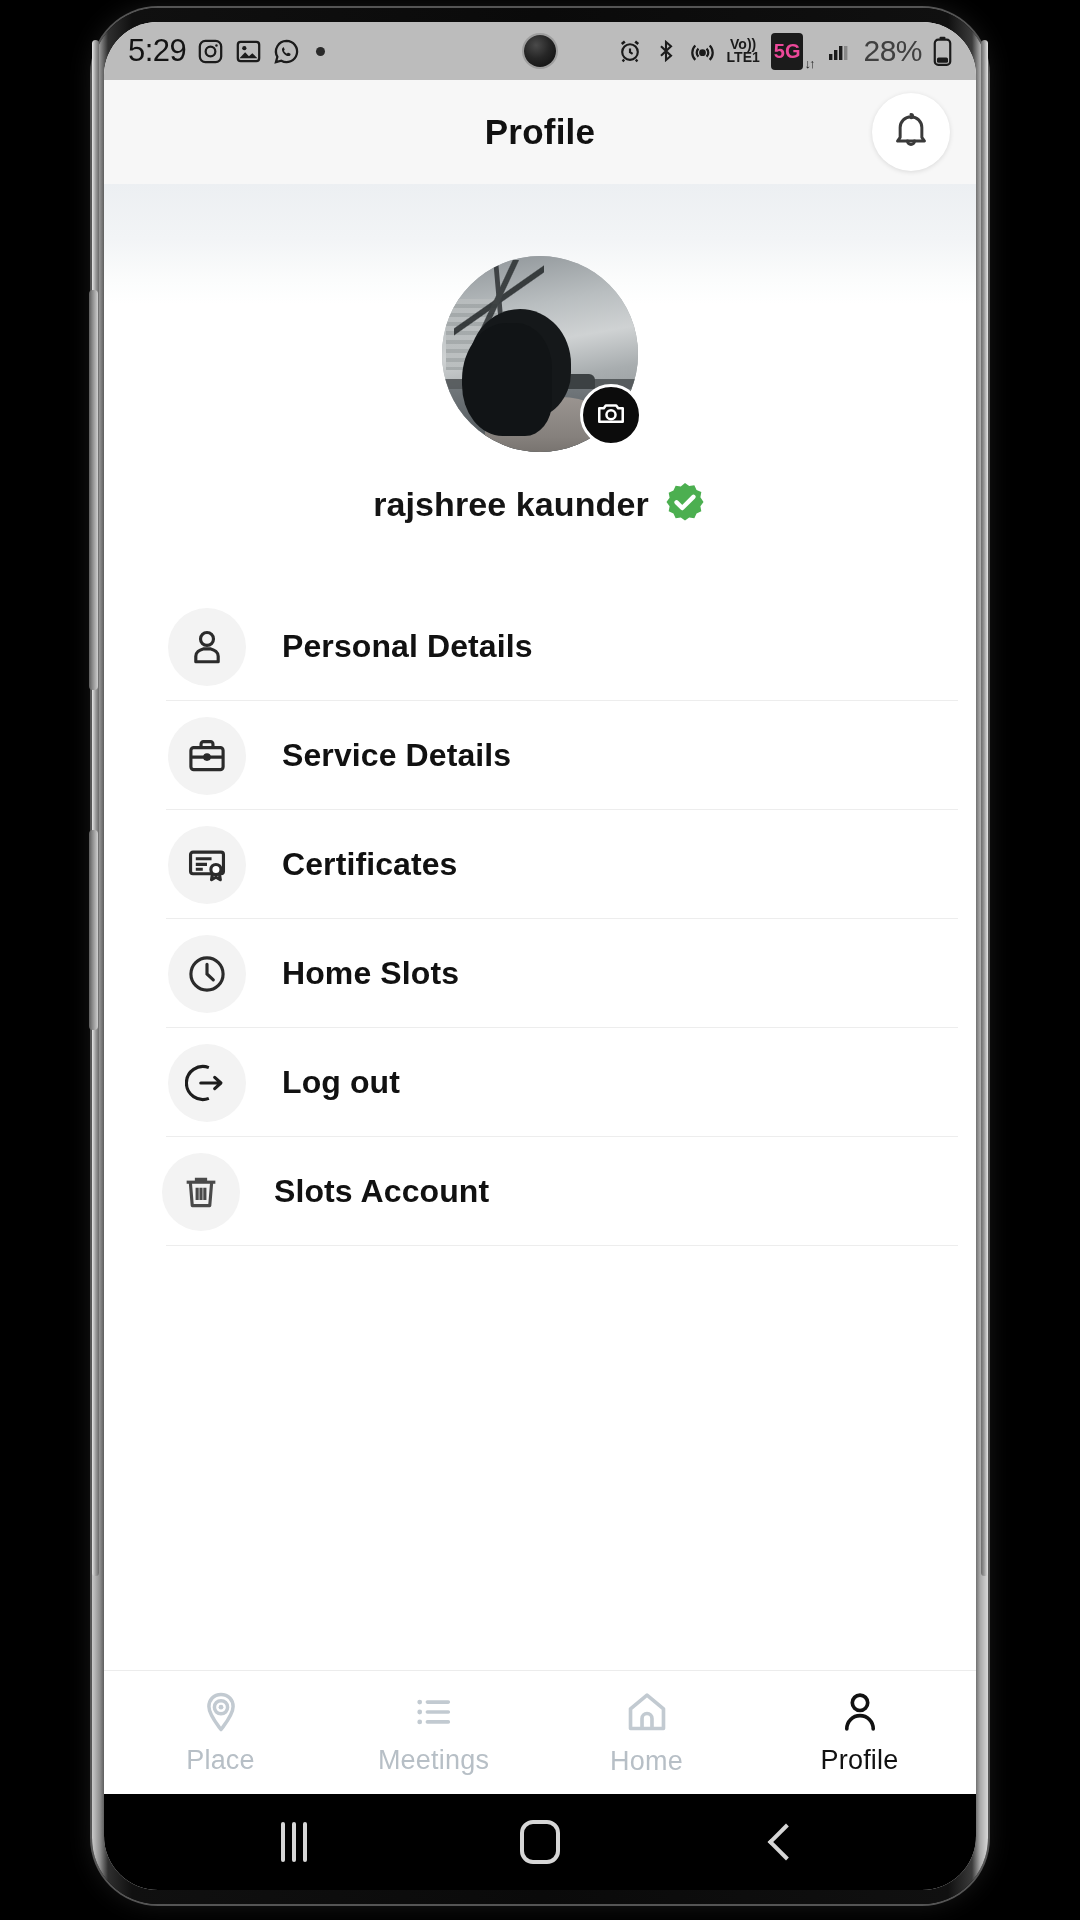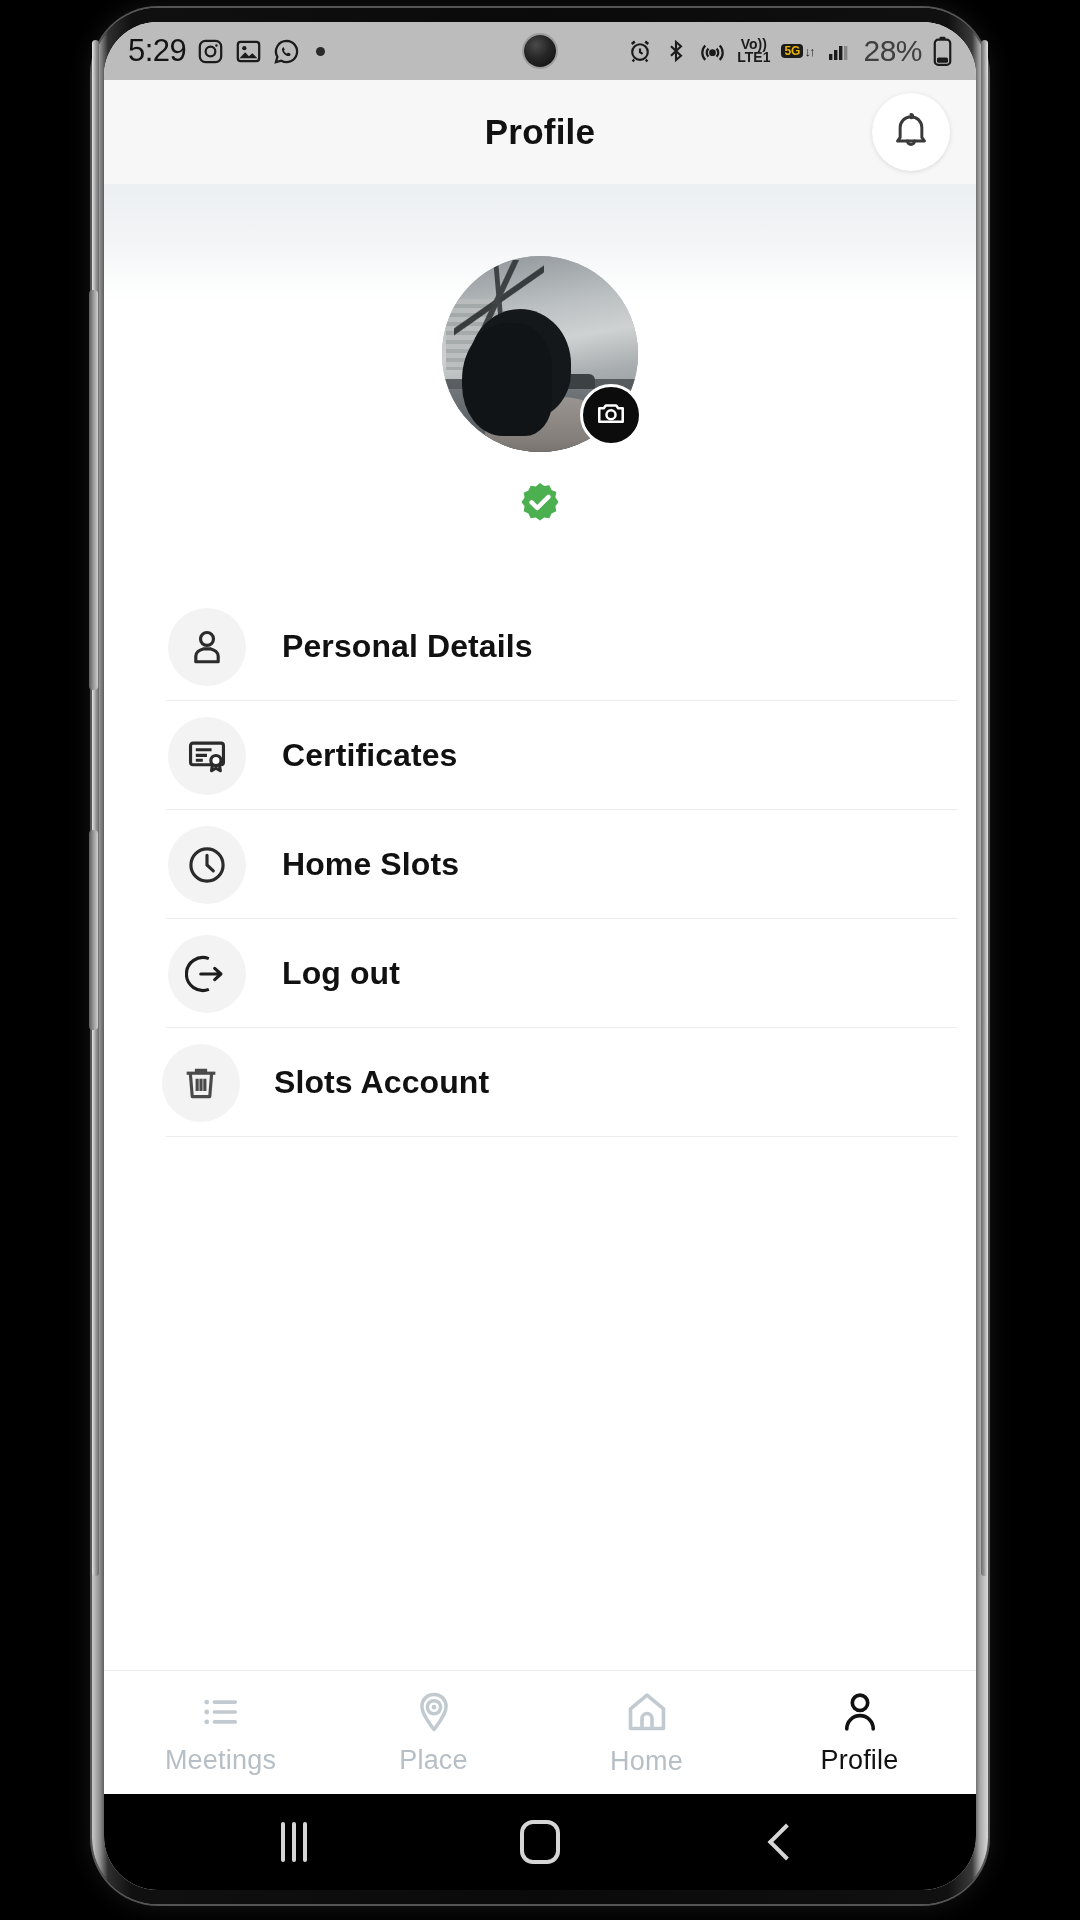--- a/index.html
+++ b/index.html
@@ -45,22 +45,22 @@
     display:flex; align-items:center; padding:0 24px; color:#1b1b1b;
   }
   .sb-left{ display:flex; align-items:center; gap:11px; }
   .sb-clock{ font-size:31px; font-weight:400; letter-spacing:-.5px; color:#141414; }
   .sb-ico{ display:flex; align-items:center; justify-content:center; }
   .sb-dot{ width:9px; height:9px; border-radius:50%; background:#2a2a2a; margin-left:5px; }
   .sb-right{ margin-left:auto; display:flex; align-items:center; gap:11px; }
   .sb-volte{ display:flex; flex-direction:column; align-items:center; line-height:.92;
              font-size:14px; font-weight:700; color:#1b1b1b; }
   .sb-5g{ display:flex; align-items:flex-end; gap:1px; }
-  .sb-5g-box{ background:#1b1b1b; color:#eab308; font-size:12px; font-weight:700;
-              border-radius:4px; padding:1px 3px; line-height:1.05; }
+  .sb-5g-box{ background:#1b1b1b; color:#ec4899; font-size:20px; font-weight:700;
+              border-radius:4px; padding:8px 3px; line-height:1.05; }
   .sb-5g-arrows{ font-size:13px; line-height:1; color:#1b1b1b; letter-spacing:-2px; }
   .sb-bat-pct{ font-size:30px; font-weight:400; color:#404040; letter-spacing:-.5px; }
   .punchhole{
     position:absolute; left:50%; transform:translateX(-50%); top:50%; margin-top:-16px;
     width:32px; height:32px; border-radius:50%;
     background:radial-gradient(circle at 38% 32%,#4a4a4a 0%,#262626 45%,#0c0c0c 100%);
     box-shadow:0 0 0 2px #9e9e9e;
   }
 
   
@@ -303,40 +303,52 @@
           <span>
             <svg width="32" height="32" viewBox="0 0 24 24" fill="none" stroke="#fff" stroke-width="1.9">
               <path d="M3.2 8.4h3.4l1.5-2.1h7.8l1.5 2.1h3.4v10.2H3.2z" stroke-linejoin="round"></path>
               <circle cx="12" cy="13.3" r="3.4"></circle>
             </svg>
           </span>
         </div>
       </div>
 
       <div class="name-row">
+        <span class="user-name">rajshree  kaunder</span>
         <span>
           <svg width="44" height="44" viewBox="0 0 24 24">
             <path d="M12 1.6l2.3 1.7 2.8-.5 1.2 2.6 2.6 1.2-.5 2.8L22.1 12l-1.7 2.3.5 2.8-2.6 1.2-1.2 2.6-2.8-.5L12 22.1l-2.3-1.7-2.8.5-1.2-2.6-2.6-1.2.5-2.8L1.9 12l1.7-2.3-.5-2.8 2.6-1.2 1.2-2.6 2.8.5z" fill="#4CAF50"></path>
             <path d="M7.4 12.2l3.1 3.1 6.1-6.1" fill="none" stroke="#fff" stroke-width="2.4" stroke-linecap="round" stroke-linejoin="round"></path>
           </svg>
         </span>
       </div>
 
       <div class="menu">
 
         <div class="menu-row">
           <div class="icon-circle">
             <svg width="42" height="42" viewBox="0 0 24 24" fill="none" stroke="#2b2b2b" stroke-width="1.8">
               <circle cx="12" cy="7.4" r="3.7"></circle>
               <path d="M5.6 20.4v-3.1c0-2.2 2.1-3.7 4.2-4.2h4.4c2.1.5 4.2 2 4.2 4.2v3.1z" stroke-linejoin="round"></path>
             </svg>
           </div>
           <span class="menu-label">Personal Details</span>
         </div>
 
+        <div class="menu-row">
+          <div class="icon-circle">
+            <svg width="42" height="42" viewBox="0 0 24 24" fill="none" stroke="#2b2b2b" stroke-width="1.8">
+              <rect x="2.8" y="7.2" width="18.4" height="12.6" rx="1.6"></rect>
+              <path d="M8.6 7.2V5.1c0-.7.6-1.3 1.3-1.3h4.2c.7 0 1.3.6 1.3 1.3v2.1"></path>
+              <path d="M2.8 12.6h18.4"></path>
+              <circle cx="12" cy="12.6" r="1.3"></circle>
+            </svg>
+          </div>
+          <span class="menu-label">Service Details</span>
+        </div>
 
         <div class="menu-row">
           <div class="icon-circle">
             <svg width="42" height="42" viewBox="0 0 24 24" fill="none" stroke="#2b2b2b" stroke-width="1.8">
               <rect x="2.6" y="4.6" width="18.8" height="12.4" rx="1.4"></rect>
               <path d="M5.6 8.4h9M5.6 11.6h6.4M5.6 14.4h4"></path>
               <circle cx="17.1" cy="14.6" r="2.9" fill="#fff"></circle>
               <path d="M15.1 17l-.5 3.4 2.5-1.4 2.5 1.4-.5-3.4" stroke-linejoin="round"></path>
             </svg>
           </div>
@@ -375,43 +387,43 @@
           <span class="menu-label">Slots Account</span>
         </div>
 
       </div>
     </div>
 
     <div class="bottom-nav">
 
       <div class="nav-item">
         <span>
+          <svg width="44" height="44" viewBox="0 0 24 24" fill="none" stroke="#c2cad1" stroke-width="1.9">
+            <path d="M12 2.4c-4 0-6.6 3-6.6 6.6 0 4.4 4.3 9.4 6.6 12.6 2.3-3.2 6.6-8.2 6.6-12.6 0-3.6-2.6-6.6-6.6-6.6z" stroke-linejoin="round"></path>
+            <circle cx="12" cy="9.4" r="3.6"></circle>
+            <circle cx="12" cy="9.4" r="1.3" fill="#c2cad1" stroke="none"></circle>
+          </svg>
+        </span>
+        <span class="nav-label">Place</span>
+      </div>
+
+      <div class="nav-item">
+        <span>
           <svg width="44" height="44" viewBox="0 0 24 24" fill="none" stroke="#c2cad1" stroke-width="2" stroke-linecap="round">
             <circle cx="4.2" cy="6.6" r="1.3" fill="#c2cad1" stroke="none"></circle>
             <circle cx="4.2" cy="12" r="1.3" fill="#c2cad1" stroke="none"></circle>
             <circle cx="4.2" cy="17.4" r="1.3" fill="#c2cad1" stroke="none"></circle>
             <path d="M8.4 6.6h11.4M8.4 12h11.4M8.4 17.4h11.4"></path>
           </svg>
         </span>
         <span class="nav-label">Meetings</span>
       </div>
 
       <div class="nav-item">
         <span>
-          <svg width="44" height="44" viewBox="0 0 24 24" fill="none" stroke="#c2cad1" stroke-width="1.9">
-            <path d="M12 2.4c-4 0-6.6 3-6.6 6.6 0 4.4 4.3 9.4 6.6 12.6 2.3-3.2 6.6-8.2 6.6-12.6 0-3.6-2.6-6.6-6.6-6.6z" stroke-linejoin="round"></path>
-            <circle cx="12" cy="9.4" r="3.6"></circle>
-            <circle cx="12" cy="9.4" r="1.3" fill="#c2cad1" stroke="none"></circle>
-          </svg>
-        </span>
-        <span class="nav-label">Place</span>
-      </div>
-
-      <div class="nav-item">
-        <span>
           <svg width="46" height="46" viewBox="0 0 24 24" fill="none" stroke="#c2cad1" stroke-width="1.9" stroke-linejoin="round">
             <path d="M3.4 10.4L12 3.2l8.6 7.2v10.2H3.4z"></path>
             <path d="M9.4 20.6v-5.2a2.6 2.6 0 015.2 0v5.2"></path>
           </svg>
         </span>
         <span class="nav-label">Home</span>
       </div>
 
 
       <div class="nav-item active">

